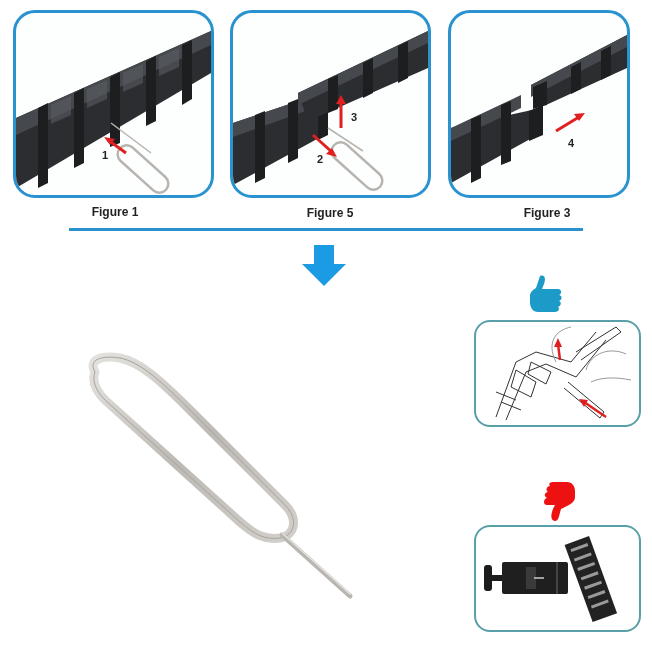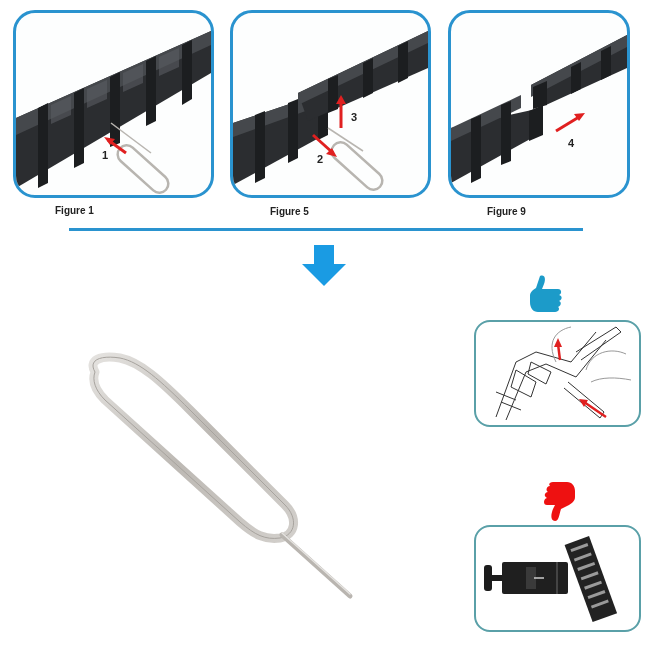--- a/index.html
+++ b/index.html
@@ -1,18 +1,18 @@
 <!DOCTYPE html>
 <html><head>
 <meta charset="utf-8">
 <style>
   html, body { margin:0; padding:0; background:#ffffff; }
   body { width:652px; height:657px; position:relative; overflow:hidden; font-family:"Liberation Sans", sans-serif; }
   .frame { position:absolute; border:3px solid #2a93cf; border-radius:22px; background:#fdfefe; overflow:hidden; box-sizing:border-box; }
-  .caption { position:absolute; font-size:10px; font-weight:bold; color:#222; text-align:left; width:120px; font-family:"Liberation Sans", sans-serif; }
+  .caption { position:absolute; font-size:12px; font-weight:bold; color:#222; text-align:center; width:120px; font-family:"Liberation Sans", sans-serif; }
   .separator { position:absolute; left:69px; top:228px; width:514px; height:3px; background:#2a93cf; }
   .down-arrow { position:absolute; left:300px; top:245px; }
   .step-num { font-family:"Liberation Sans", sans-serif; font-size:11px; font-weight:bold; fill:#222; }
   .sub-frame { position:absolute; border:2px solid #5aa0a8; border-radius:16px; background:#fff; box-sizing:border-box; overflow:hidden; }
   .thumb { position:absolute; }
   svg { display:block; }
 </style>
 </head>
 <body>
 
@@ -95,21 +95,21 @@
       <polygon points="82,74 96,68 96,92 82,96"></polygon>
       <polygon points="120,54 130,49 130,76 120,81"></polygon>
       <polygon points="150,38 160,33 160,62 150,67"></polygon>
     </g>
 
     <line x1="105" y1="118" x2="128" y2="104" stroke="#e02020" stroke-width="3"></line>
     <polygon points="134,100 123,101 128,108" fill="#e02020"></polygon>
     <text class="step-num" x="117" y="134">4</text>
   </svg>
 </div>
-<div class="caption" style="left:487px;top:206px;">Figure 9</div>
+<div class="caption" style="left:487px;top:206px;">Figure 3</div>
 
 <div class="separator"></div>
 <div class="down-arrow">
   <svg width="48" height="42" viewBox="0 0 48 42">
     <rect x="14" y="0" width="20" height="20" fill="#1a9be3"></rect>
     <polygon points="2,19 46,19 24,41" fill="#1a9be3"></polygon>
   </svg>
 </div>
 
 <div style="position:absolute;left:60px;top:330px;">

